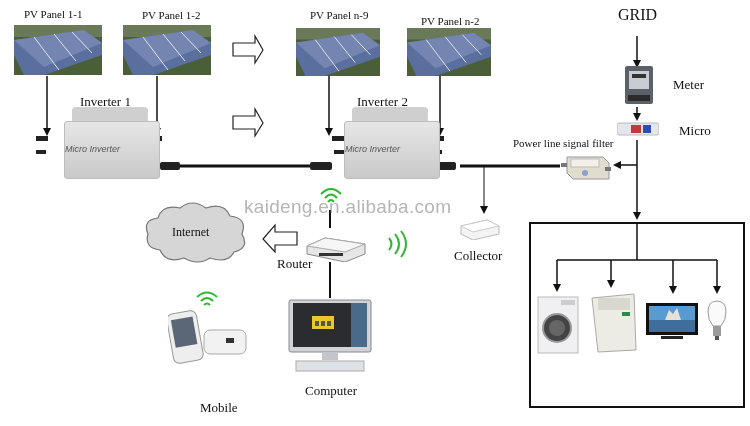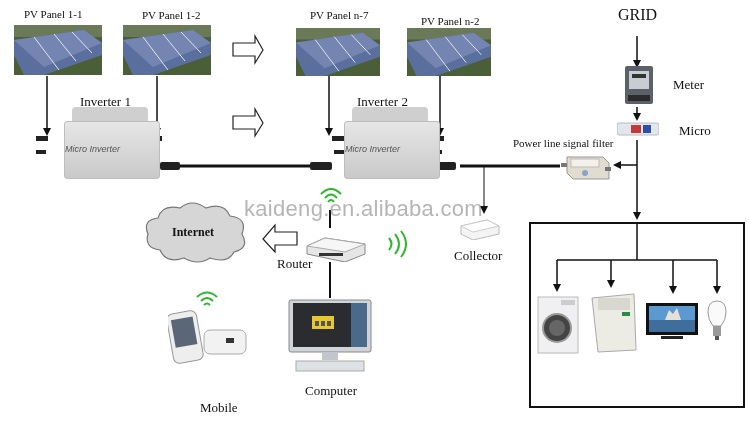--- a/index.html
+++ b/index.html
@@ -7,31 +7,31 @@
   .lbl{position:absolute;font-size:13px;white-space:nowrap;}
   .lbl.sm{font-size:11px;}
   .lbl.lg{font-size:16px;}
   .abs{position:absolute;}
   svg.wires{position:absolute;left:0;top:0;width:750px;height:426px;}
   .panel{position:absolute;width:88px;height:50px;overflow:hidden;background:#3f5a2e;}
   .inverter{position:absolute;width:94px;height:72px;}
   .inv-top{position:absolute;left:8px;top:0;width:76px;height:22px;background:#cfcfcf;border-radius:4px 4px 0 0;}
   .inv-body{position:absolute;left:0;top:14px;width:94px;height:56px;background:linear-gradient(#e6e6e6,#c9c9c9);border:1px solid #bdbdbd;border-radius:3px;}
   .inv-text{position:absolute;left:0;right:0;top:22px;text-align:left;font-family:"Liberation Sans","DejaVu Sans",sans-serif;font-style:italic;font-size:9px;color:#555;}
-  .watermark{position:absolute;left:244px;top:196px;font-family:"Liberation Sans","DejaVu Sans",sans-serif;font-size:22px;color:rgba(120,120,120,0.55);letter-spacing:0.3px;}
+  .watermark{position:absolute;left:244px;top:196px;font-family:"Liberation Sans","DejaVu Sans",sans-serif;font-size:19px;color:rgba(120,120,120,0.55);letter-spacing:0.3px;}
   .box{position:absolute;left:529px;top:222px;width:216px;height:186px;border:2px solid #111;box-sizing:border-box;}
 </style>
 </head>
 <body>
 
 <div id="stage">
 
   <div class="lbl sm" style="left:24px;top:8px;text-align:right;">PV Panel 1-1</div>
   <div class="lbl sm" style="left:142px;top:9px;">PV Panel 1-2</div>
-  <div class="lbl sm" style="left:310px;top:9px;">PV Panel n-7</div>
+  <div class="lbl sm" style="left:310px;top:9px;">PV Panel n-9</div>
   <div class="lbl sm" style="left:421px;top:15px;">PV Panel n-2</div>
 
   <div class="panel" style="left:14px;top:25px;">
     <svg width="88" height="50" viewBox="0 0 88 50">
         <rect width="88" height="50" fill="#4a5f37"></rect>
         <rect width="88" height="12" fill="#6a7a58"></rect>
         <polygon points="0,15 70,5 88,18 88,30 30,50 10,50 0,30" fill="#5b6f9e"></polygon>
         <polygon points="0,15 70,5 88,18 30,42" fill="#7d8fb8" opacity="0.7"></polygon>
         <g stroke="#dfe4ef" stroke-width="1">
           <line x1="20" y1="12" x2="45" y2="45"></line>
@@ -210,21 +210,21 @@
         <path d="M16,1 Q26,14 16,27"></path>
       </svg>
   </div>
   <div class="lbl" style="left:277px;top:256px;">Router</div>
 
   <div class="abs" style="left:142px;top:200px;width:108px;height:66px;">
     <svg width="108" height="66" viewBox="0 0 108 66">
         <path d="M18,50 Q2,48 6,34 Q0,20 16,18 Q20,4 38,8 Q50,-2 64,8 Q82,2 88,16 Q106,18 100,34 Q108,48 92,52 Q86,64 68,58 Q56,66 42,58 Q24,64 18,50 Z" fill="#d6d6d6" stroke="#777" stroke-width="1.2"></path>
       </svg>
   </div>
-  <div class="lbl" style="left:172px;top:225px;font-weight:bold;font-size:12px;">Internet</div>
+  <div class="lbl" style="left:172px;top:225px;font-weight:normal;font-size:12px;">Internet</div>
 
   <div class="abs" style="left:195px;top:290px;width:24px;height:18px;">
     <svg width="24" height="18" viewBox="0 0 24 18" fill="none" stroke="#2db82d" stroke-width="2">
         <path d="M2,7 Q12,-2 22,7"></path>
         <path d="M6,11 Q12,5 18,11"></path>
         <path d="M9,15 Q12,12 15,15"></path>
       </svg>
   </div>
   <div class="abs" style="left:168px;top:310px;width:80px;height:56px;">
     <svg width="80" height="56" viewBox="0 0 80 56">

